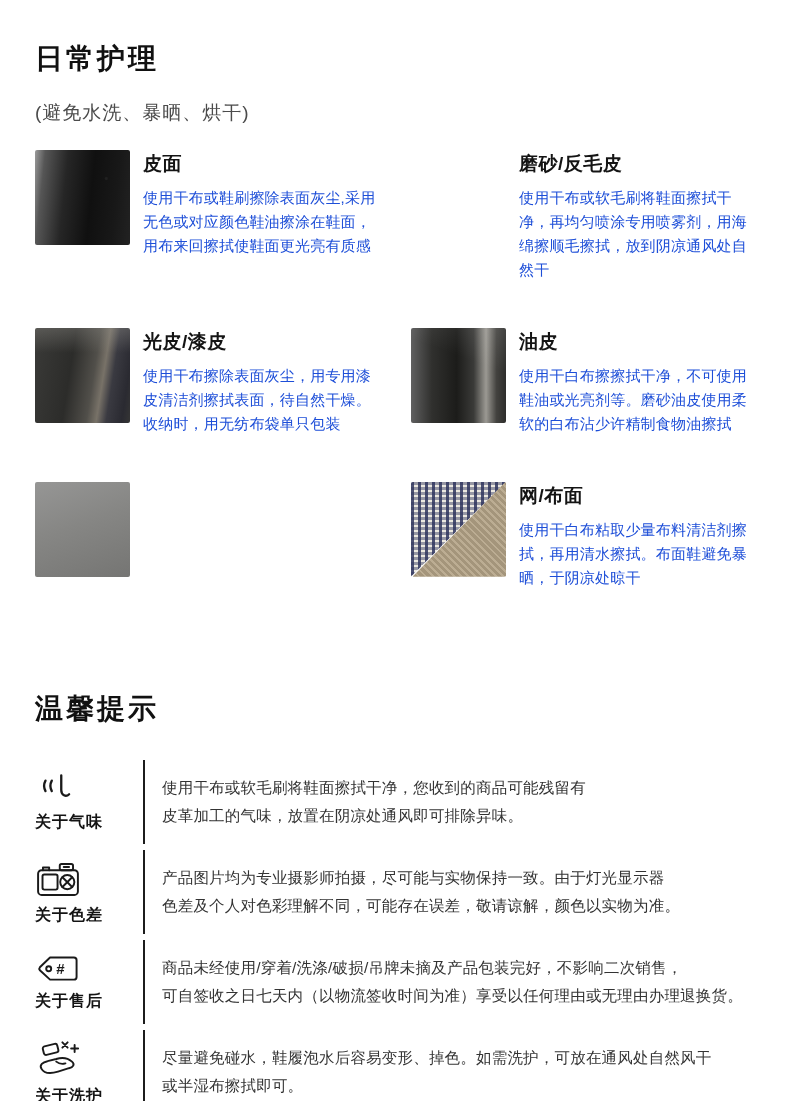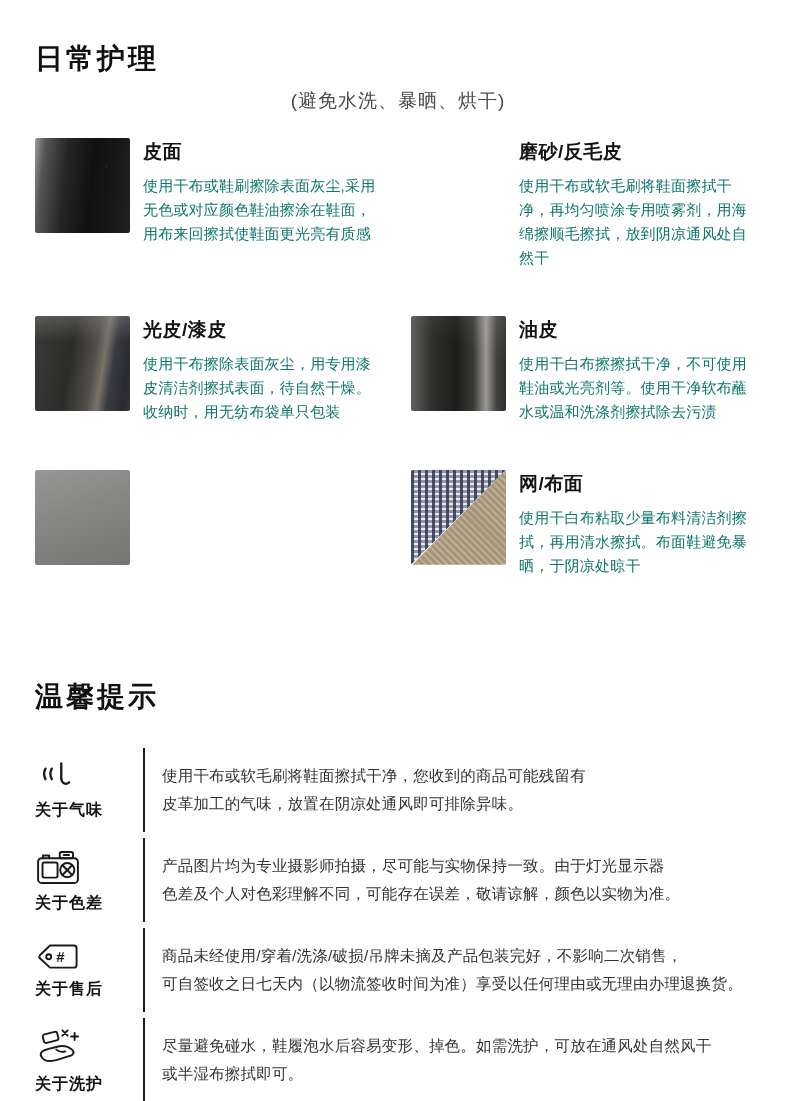--- a/index.html
+++ b/index.html
@@ -16,25 +16,24 @@
   }
   .h1{
     margin:0;
     font-size:28px;
     font-weight:700;
     letter-spacing:3px;
     color:#111;
     line-height:1.2;
   }
   .sub{
-    margin-top:12px;
+    margin-top:24px;
     font-size:19px;
     color:#4b4b4b;
     letter-spacing:1px;
-    text-align:center;
   }
   
   .grid{
     margin-top:24px;
     display:grid;
     grid-template-columns:1fr 1fr;
     column-gap:26px;
     row-gap:46px;
   }
   .item{display:flex;gap:13px;}
@@ -49,21 +48,21 @@
   .ititle{
     font-size:19px;
     font-weight:700;
     color:#141414;
     letter-spacing:0.5px;
     margin-bottom:9px;
   }
   .idesc{
     font-size:15px;
     line-height:24px;
-    color:#0f766e;
+    color:#1d4ed8;
     max-width:252px;
     letter-spacing:0.2px;
   }
   
   .sw-leather{
     background:
       radial-gradient(circle at 75% 30%, rgba(255,255,255,0.05) 0 1px, transparent 2px),
       linear-gradient(96deg,#9b9b9b 0%,#565656 10%,#262626 32%,#101010 58%,#181818 82%,#222 100%);
   }
   .sw-suede{
@@ -175,21 +174,21 @@
         <div class="itxt">
           <div class="ititle">光皮/漆皮</div>
           <div class="idesc">使用干布擦除表面灰尘，用专用漆皮清洁剂擦拭表面，待自然干燥。收纳时，用无纺布袋单只包装</div>
         </div>
       </div>
 
       <div class="item">
         <div class="sw sw-oil"></div>
         <div class="itxt">
           <div class="ititle">油皮</div>
-          <div class="idesc">使用干白布擦擦拭干净，不可使用鞋油或光亮剂等。使用干净软布蘸水或温和洗涤剂擦拭除去污渍</div>
+          <div class="idesc">使用干白布擦擦拭干净，不可使用鞋油或光亮剂等。磨砂油皮使用柔软的白布沾少许精制食物油擦拭</div>
         </div>
       </div>
 
       <div class="item">
         <div class="sw sw-pu"></div>
       </div>
 
       <div class="item">
         <div class="sw sw-mesh"></div>
         <div class="itxt">

